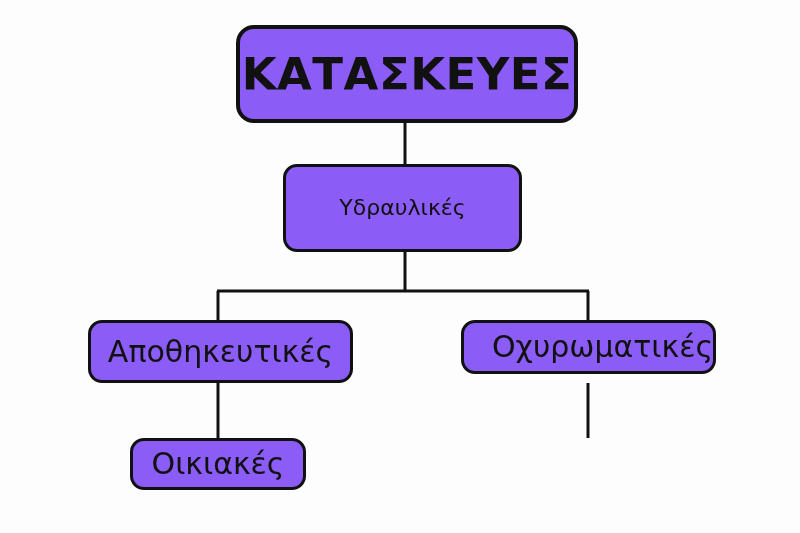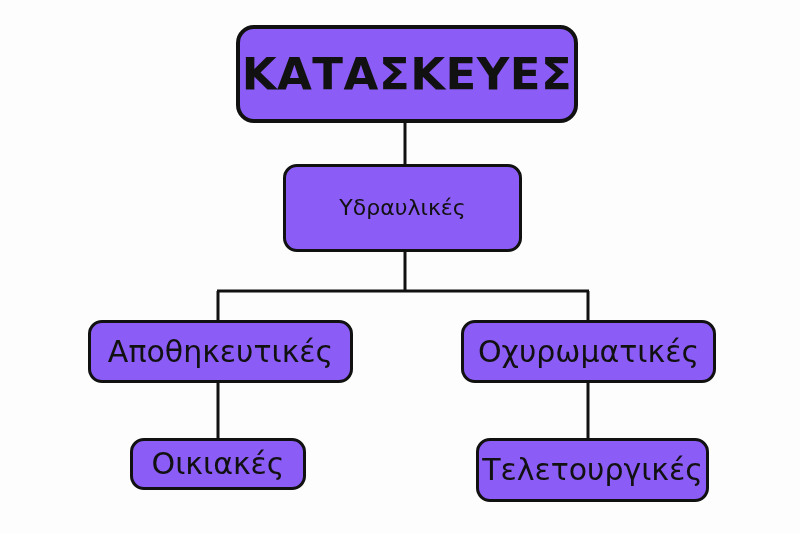--- a/index.html
+++ b/index.html
@@ -64,23 +64,24 @@
     width: 265px;
     height: 63px;
     font-size: 30px;
     font-weight: normal;
     text-align: right;
   }
   .node-l3-right {
     left: 461px;
     top: 320px;
     width: 255px;
-    height: 63px;
+    height: 54px;
     font-size: 30px;
     font-weight: normal;
+    justify-content: flex-end;
   }
   .node-l4-left {
     left: 130px;
     top: 438px;
     width: 176px;
     height: 52px;
     font-size: 30px;
     font-weight: normal;
   }
   .node-l4-right {
@@ -131,17 +132,14 @@
   </div>
 
   <div class="node-box node-l3-right">
     <span class="node-label">Οχυρωματικές</span>
   </div>
 
   <div class="node-box node-l4-left">
     <span class="node-label">Οικιακές</span>
   </div>
 
-  <div class="node-box node-l4-right">
-    <span class="node-label">Τελετουργικές</span>
-  </div>
 
 </div>
 
 </body></html>

